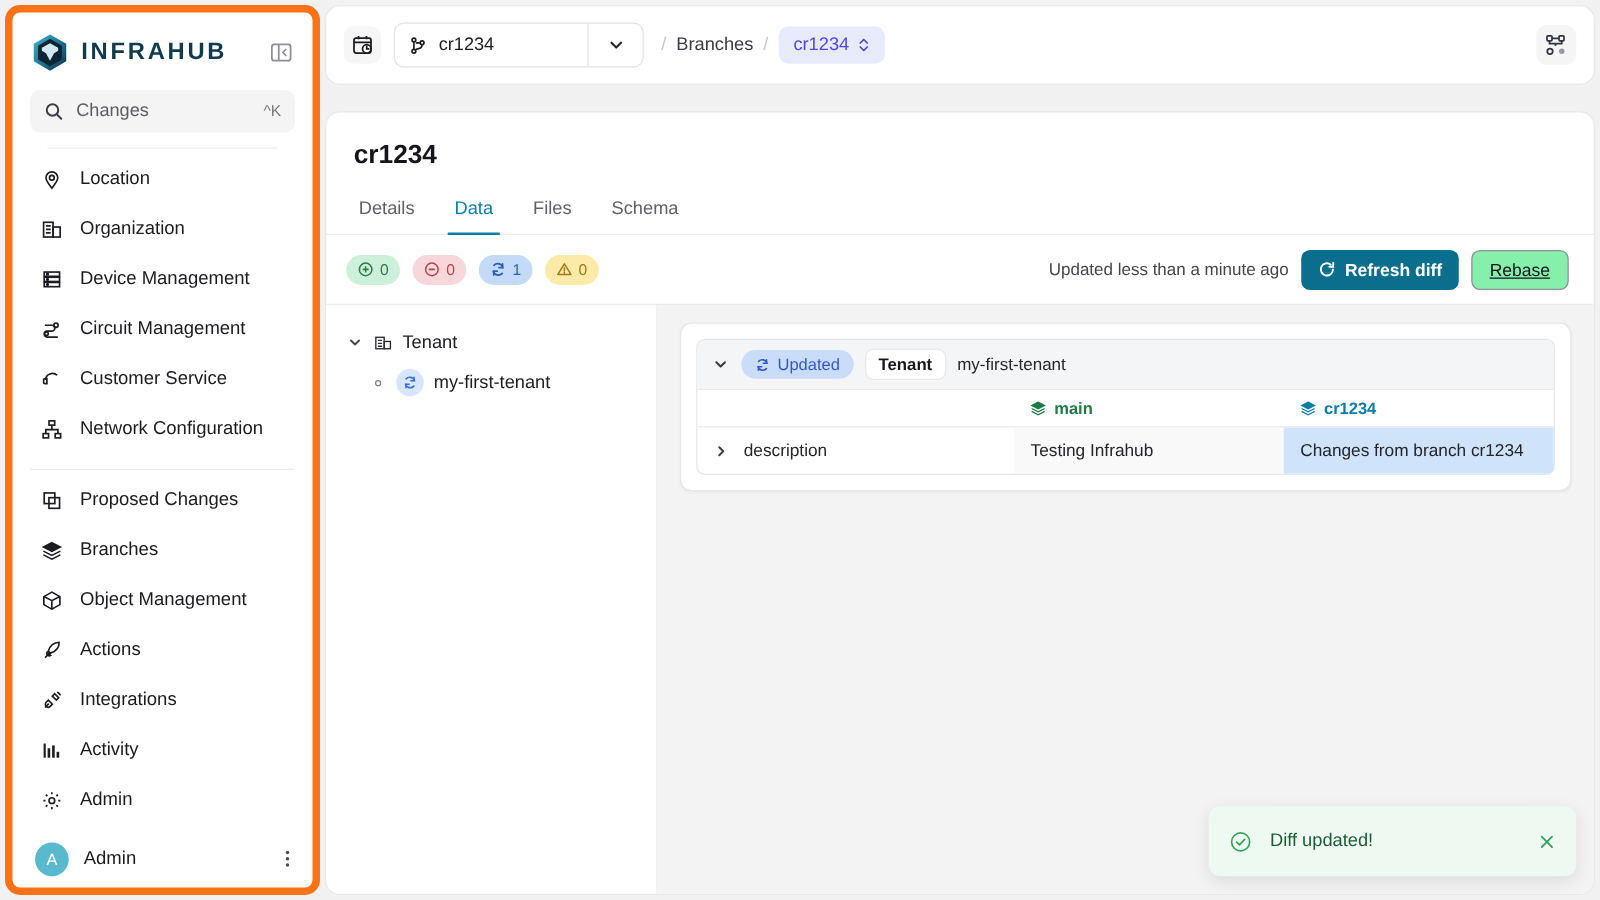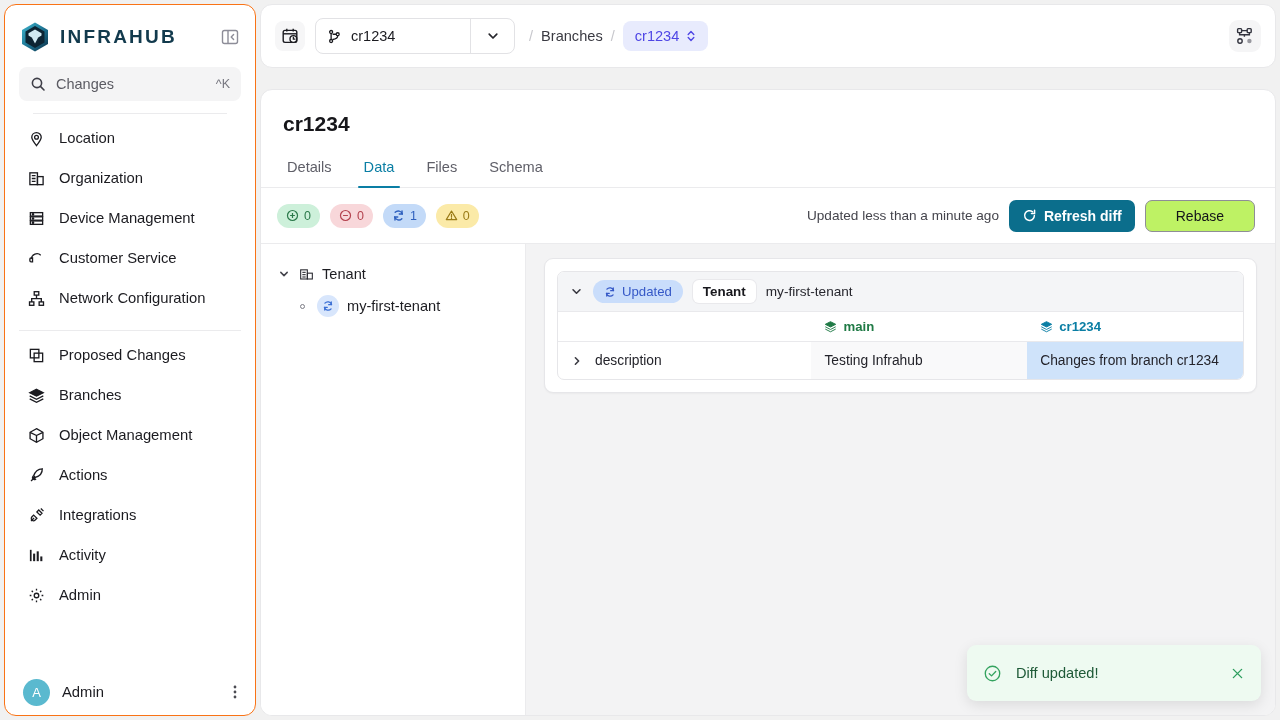--- a/index.html
+++ b/index.html
@@ -9,21 +9,21 @@
     background: #f1f1f1;
     overflow: hidden;
     -webkit-font-smoothing: antialiased;
   }
   .app { display: flex; width: 1280px; height: 720px; padding: 4px; gap: 4px; }
 
   
   .sidebar {
     width: 252px; height: 712px; flex: 0 0 252px;
     background: #fff; border-radius: 12px;
-    border: 1px solid #f97316;
+    border: 6px solid #f97316;
     display: flex; flex-direction: column;
     position: relative; overflow: hidden;
   }
   .sb-top { padding: 14px 14px 0 14px; }
   .brand-row { display: flex; align-items: center; gap: 9px; height: 36px; }
   .logo { width: 32px; height: 32px; flex: 0 0 32px; position: relative; }
   .brand-name {
     font-size: 19px; font-weight: 700; letter-spacing: 2.2px;
     color: #123a4d;
   }
@@ -147,23 +147,23 @@
   .tb-right { margin-left: auto; display: flex; align-items: center; gap: 10px; }
   .upd-text { font-size: 13.6px; color: #44444c; }
   .btn-primary {
     display: flex; align-items: center; gap: 7px;
     background: #0b6e8c; color: #fff; border: none;
     height: 32px; padding: 0 13px; border-radius: 7px;
     font-size: 14px; font-weight: 600; cursor: pointer;
     font-family: inherit;
   }
   .btn-outline {
-    background: #bef264; color: #14141a; border: 1px solid #8e8e96;
-    height: 32px; padding: 0 30px; border-radius: 7px;
-    font-size: 14px; font-weight: 500; cursor: pointer; font-family: inherit;
+    background: #86efac; color: #14141a; border: 1px solid #8e8e96;
+    height: 32px; padding: 0 14px; border-radius: 7px;
+    font-size: 14px; font-weight: 500; cursor: pointer; font-family: inherit; text-decoration: underline;
   }
 
   .split { flex: 1; display: flex; min-height: 0; }
   .tree-pane {
     width: 265px; flex: 0 0 265px; background: #fff;
     border-right: 1px solid #ebebed; padding: 14px 10px 0 10px;
     overflow: auto;
   }
   .tree-row {
     display: flex; align-items: center; gap: 8px;
@@ -315,20 +315,30 @@
             <svg width="17" height="17" viewBox="0 0 18 18" fill="none" stroke="#1b1b20" stroke-width="1.4">
               <rect x="2.5" y="2.8" width="13" height="3.6"></rect>
                 <rect x="2.5" y="7.2" width="13" height="3.6"></rect>
                 <rect x="2.5" y="11.6" width="13" height="3.6"></rect>
               <circle cx="5.3" cy="4.6" r="0.7" fill="#1b1b20"></circle>
                 <circle cx="5.3" cy="9" r="0.7" fill="#1b1b20"></circle>
                 <circle cx="5.3" cy="13.4" r="0.7" fill="#1b1b20"></circle>
             </svg>
           </span>
           <span class="nav-lbl">Device Management</span>
+        </div>
+        <div class="nav-item">
+          <span class="nav-ico">
+            <svg width="17" height="17" viewBox="0 0 18 18" fill="none" stroke="#1b1b20" stroke-width="1.4">
+              <path d="M3 5.5h6a2.5 2.5 0 0 1 0 5H5a2.5 2.5 0 0 0 0 5h9"></path>
+              <circle cx="12.5" cy="5.5" r="1.8"></circle>
+                <circle cx="4.4" cy="12.6" r="1.5"></circle>
+            </svg>
+          </span>
+          <span class="nav-lbl">Circuit Management</span>
         </div>
         <div class="nav-item">
           <span class="nav-ico">
             <svg width="17" height="17" viewBox="0 0 18 18" fill="none" stroke="#1b1b20" stroke-width="1.4">
               <path d="M13.5 5.5A6 6 0 0 0 3.5 9.4"></path>
               <path d="M3.2 8.4h1.6v4.2H3.2a1.2 1.2 0 0 1-1.2-1.2V9.6a1.2 1.2 0 0 1 1.2-1.2z"></path>
             </svg>
           </span>
           <span class="nav-lbl">Customer Service</span>
         </div>

